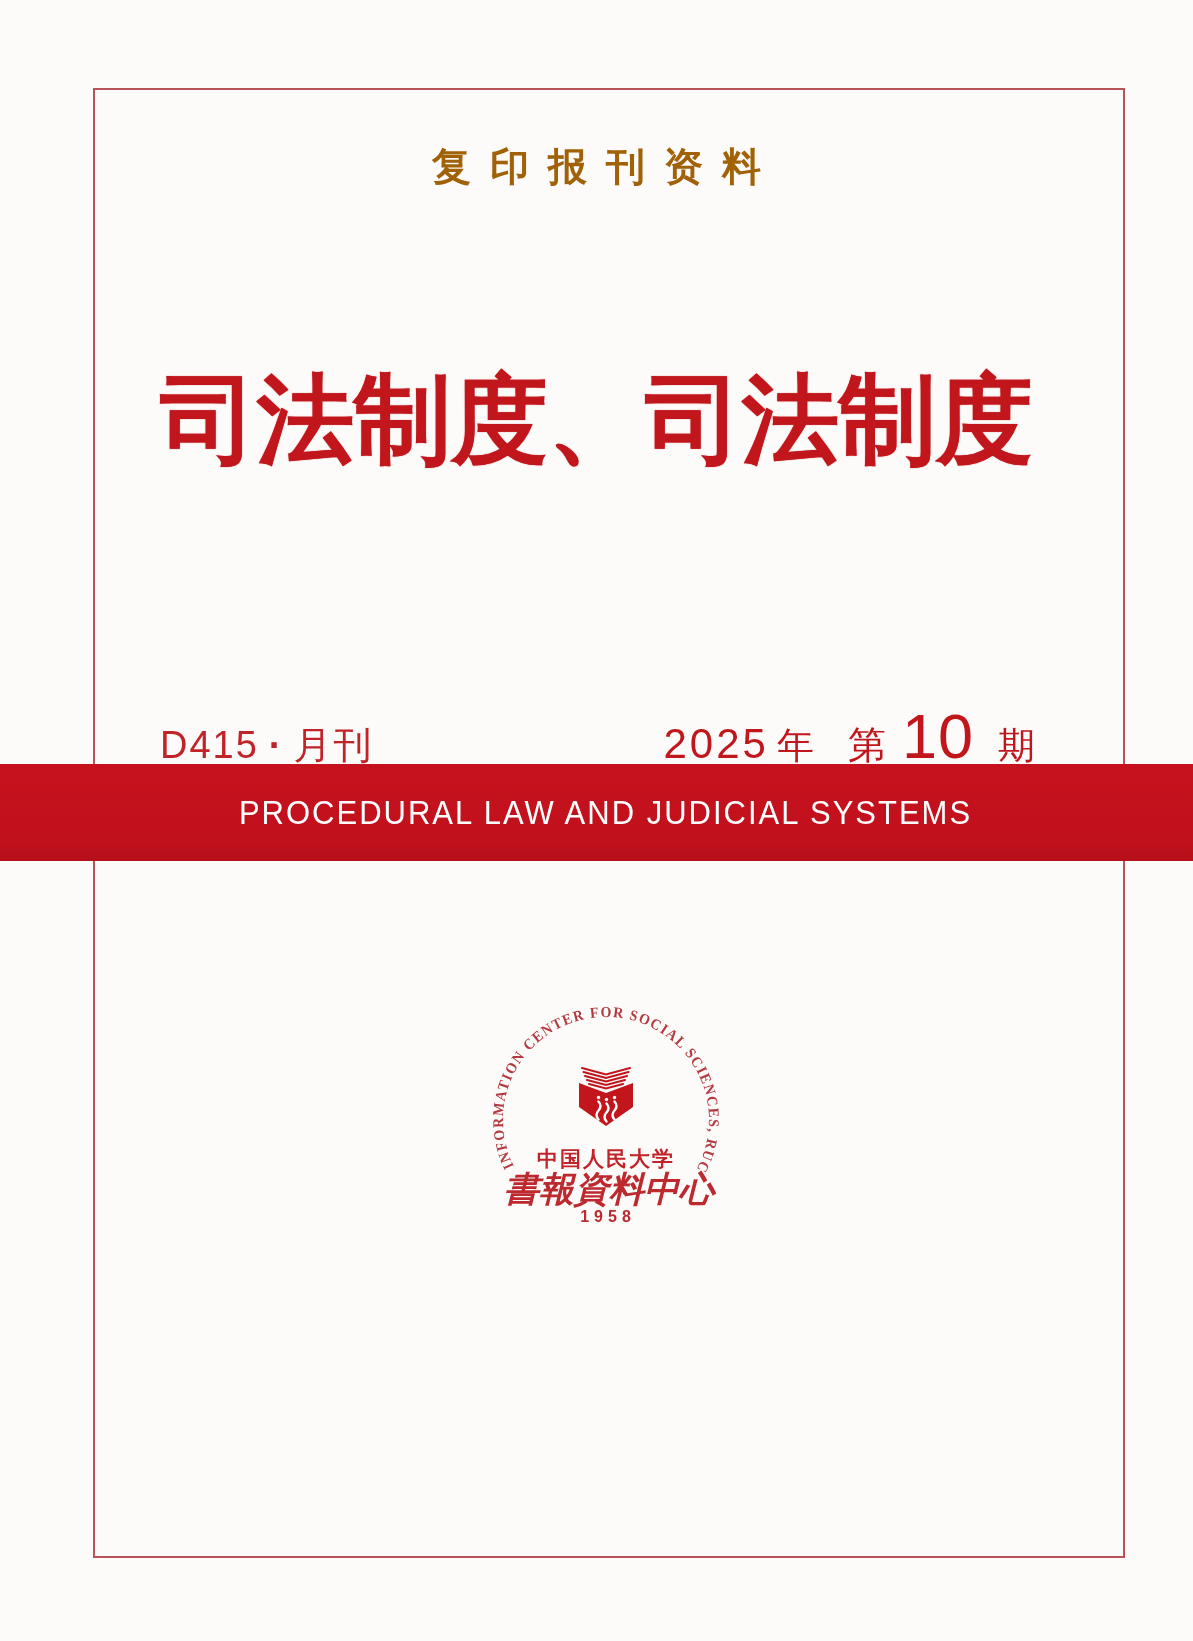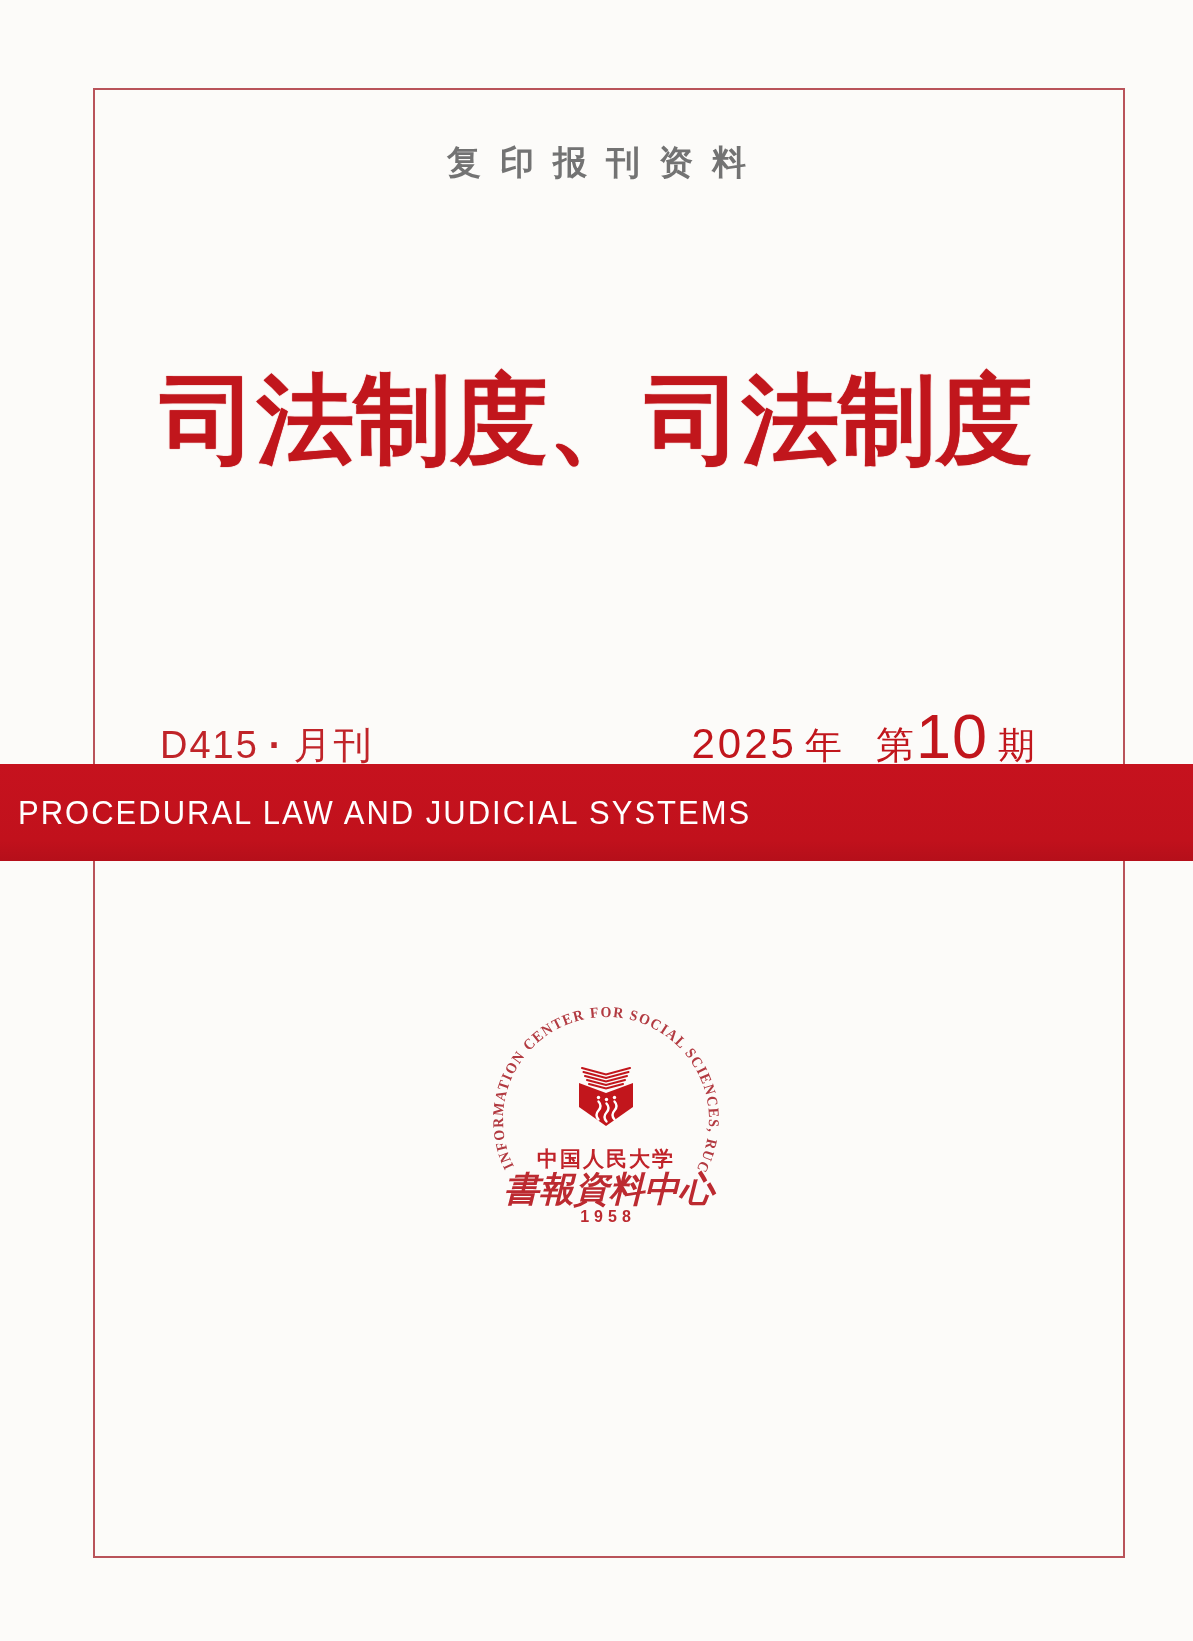--- a/index.html
+++ b/index.html
@@ -15,23 +15,23 @@
   .border-frame{
     position:absolute;left:93px;top:88px;width:1032px;height:1470px;
     border:2px solid #b9535a;
     box-sizing:border-box;
   }
 
   
   .series-label{
     position:absolute;top:140px;left:0;width:100%;
     text-align:center;
-    font-size:34px;font-weight:700;
+    font-size:39px;font-weight:700;
     letter-spacing:19px;text-indent:19px;
-    color:#737373;
+    color:#a16207;
   }
 
   
   .journal-title{
     position:absolute;top:356px;left:0;width:100%;margin:0;
     text-align:center;
     font-size:97px;font-weight:900;
     letter-spacing:0px;
     color:#c1161c;
     text-shadow:0 0 1px #c1161c;
@@ -42,27 +42,27 @@
     position:absolute;left:160px;right:158px;top:698px;
     display:flex;justify-content:space-between;align-items:baseline;
     color:#c02429;
   }
   .issue-code{font-size:38px;letter-spacing:2px;margin-top:22px;}
   .issue-code .sep{margin:0 10px;font-weight:700;}
   .issue-date{font-size:38px;color:#c1161c;white-space:nowrap;}
   .issue-date .yr{font-size:42px;letter-spacing:3px;}
   .issue-date .unit{font-size:37px;margin-left:8px;}
   .issue-date .ord{font-size:38px;margin-left:34px;}
-  .issue-date .num{font-size:63px;margin:0 2px;letter-spacing:1px;}
+  .issue-date .num{font-size:63px;margin:0 16px;letter-spacing:1px;}
 
   
   .banner{
     position:absolute;left:0;top:764px;width:100%;height:97px;
     background:linear-gradient(180deg,#c6121e 0%,#c1111c 78%,#b50f1a 100%);
-    display:flex;align-items:center;
+    display:flex;align-items:center;justify-content:center;
   }
   .banner-text{
     color:#ffffff;
     font-size:31px;font-weight:400;
     letter-spacing:2px;
     text-indent:18px;
     transform:scaleY(1.06);
   }
 
   

